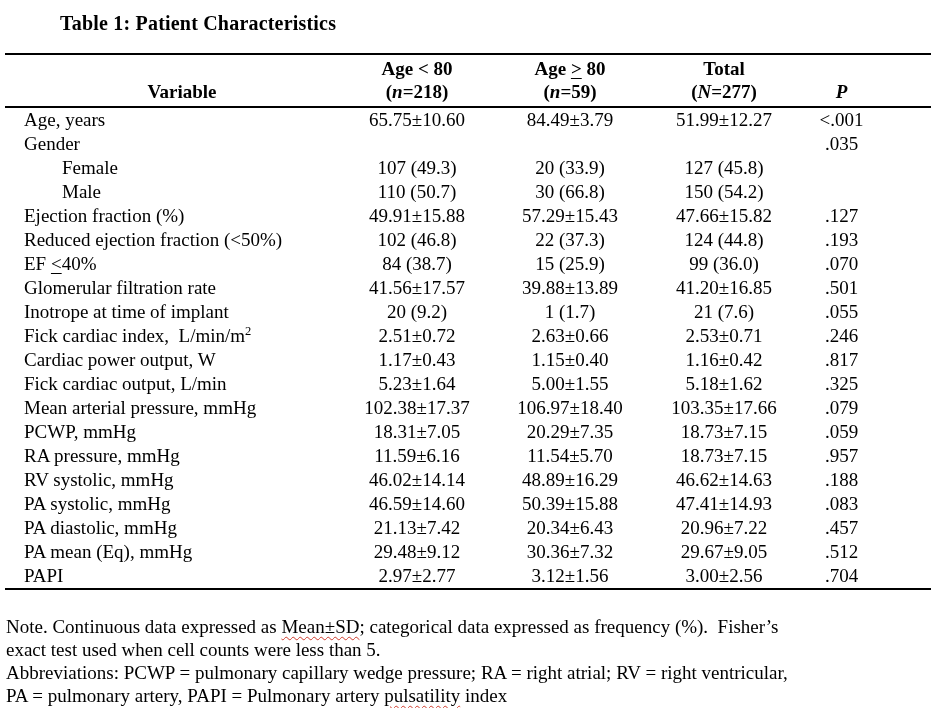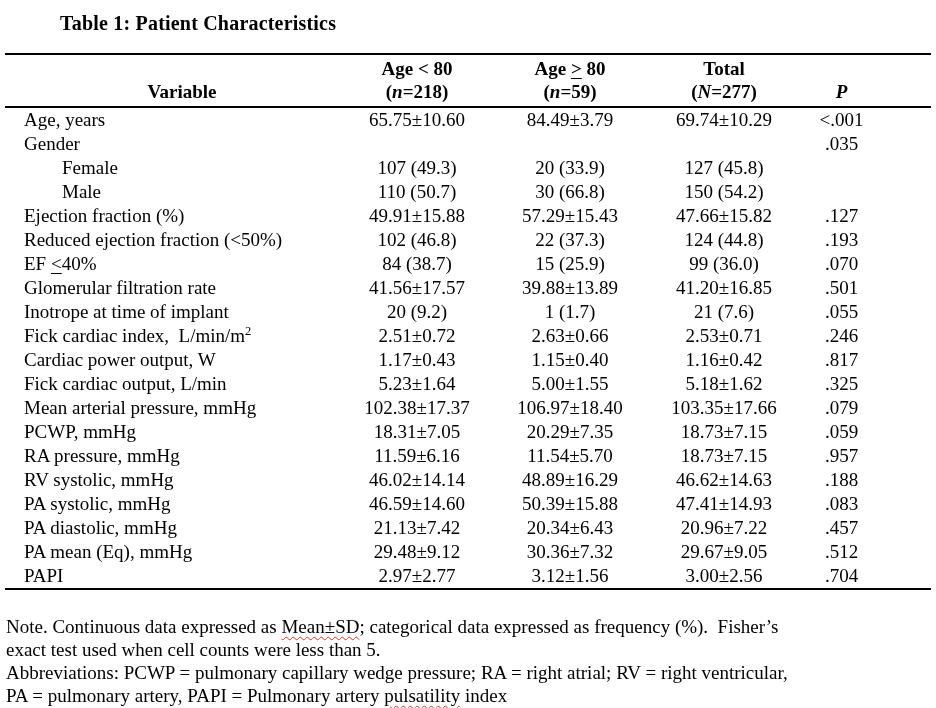--- a/index.html
+++ b/index.html
@@ -68,21 +68,21 @@
           <th class="c2"><span class="hline"><span>Age </span><span class="ul">&gt;</span><span> 80</span></span><span class="hline"><span>(</span><span class="it">n</span><span>=59)</span></span></th>
           <th class="c3"><span class="hline"><span>Total</span></span><span class="hline"><span>(</span><span class="it">N</span><span>=277)</span></span></th>
           <th class="c4"><span class="hline">&nbsp;</span><span class="hline"><span class="it">P</span></span></th>
         </tr>
     </thead>
     <tbody>
         <tr>
           <td class="c0"><span>Age, years</span></td>
           <td class="c1">65.75±10.60</td>
           <td class="c2">84.49±3.79</td>
-          <td class="c3">69.74±10.29</td>
+          <td class="c3">51.99±12.27</td>
           <td class="c4">&lt;.001</td>
         </tr>
         <tr>
           <td class="c0"><span>Gender</span></td>
           <td class="c1"></td>
           <td class="c2"></td>
           <td class="c3"></td>
           <td class="c4">.035</td>
         </tr>
         <tr>

